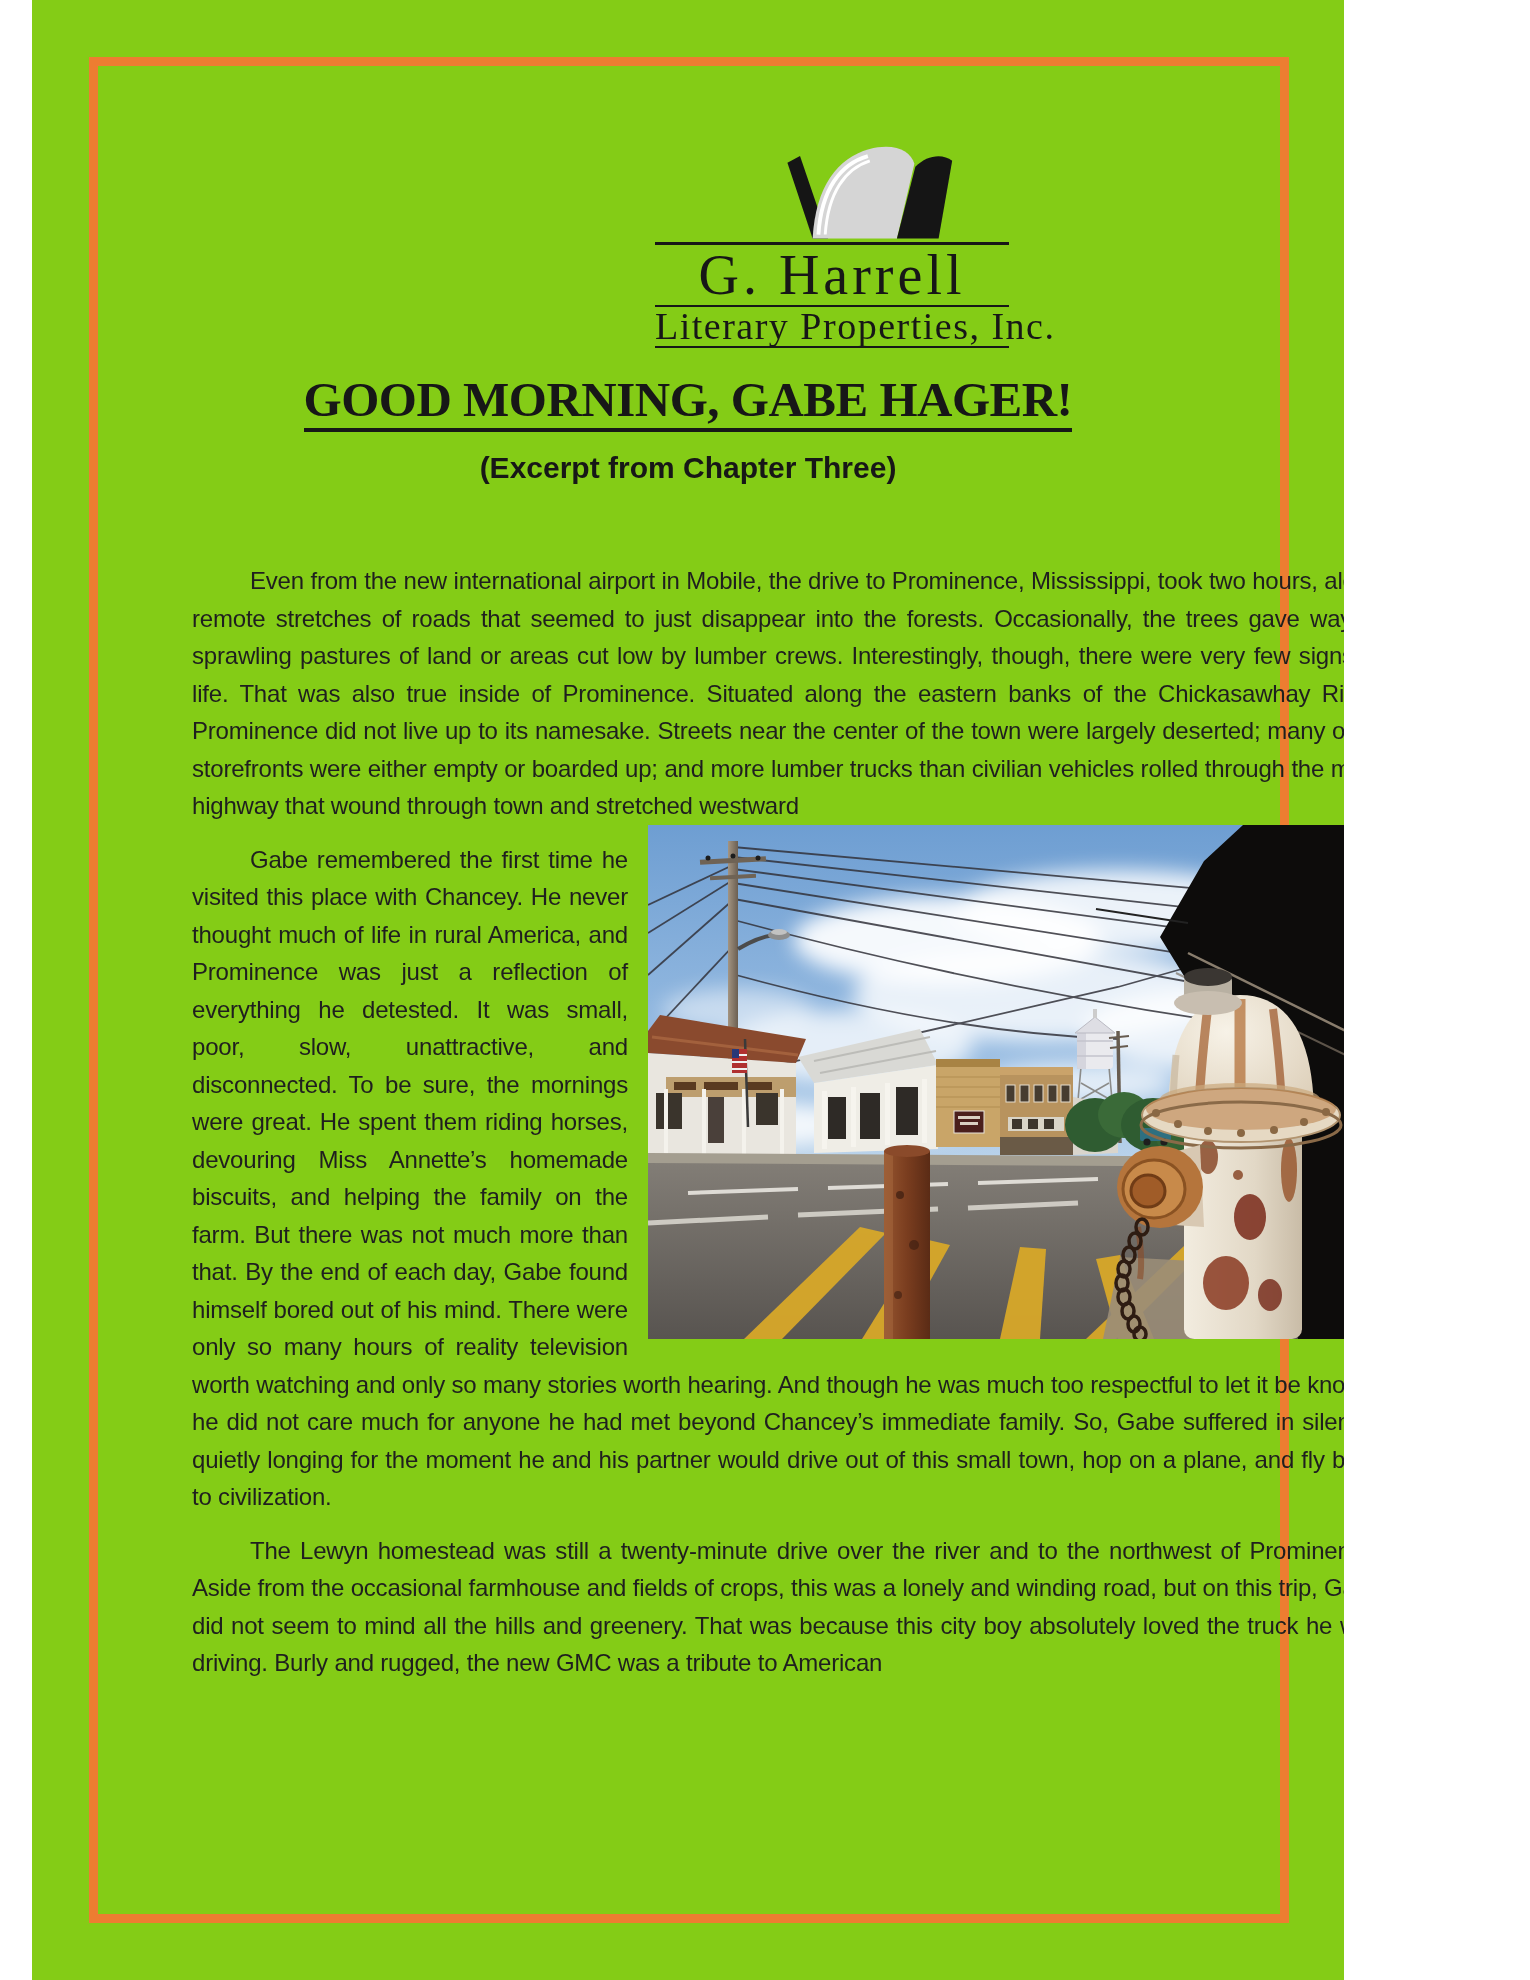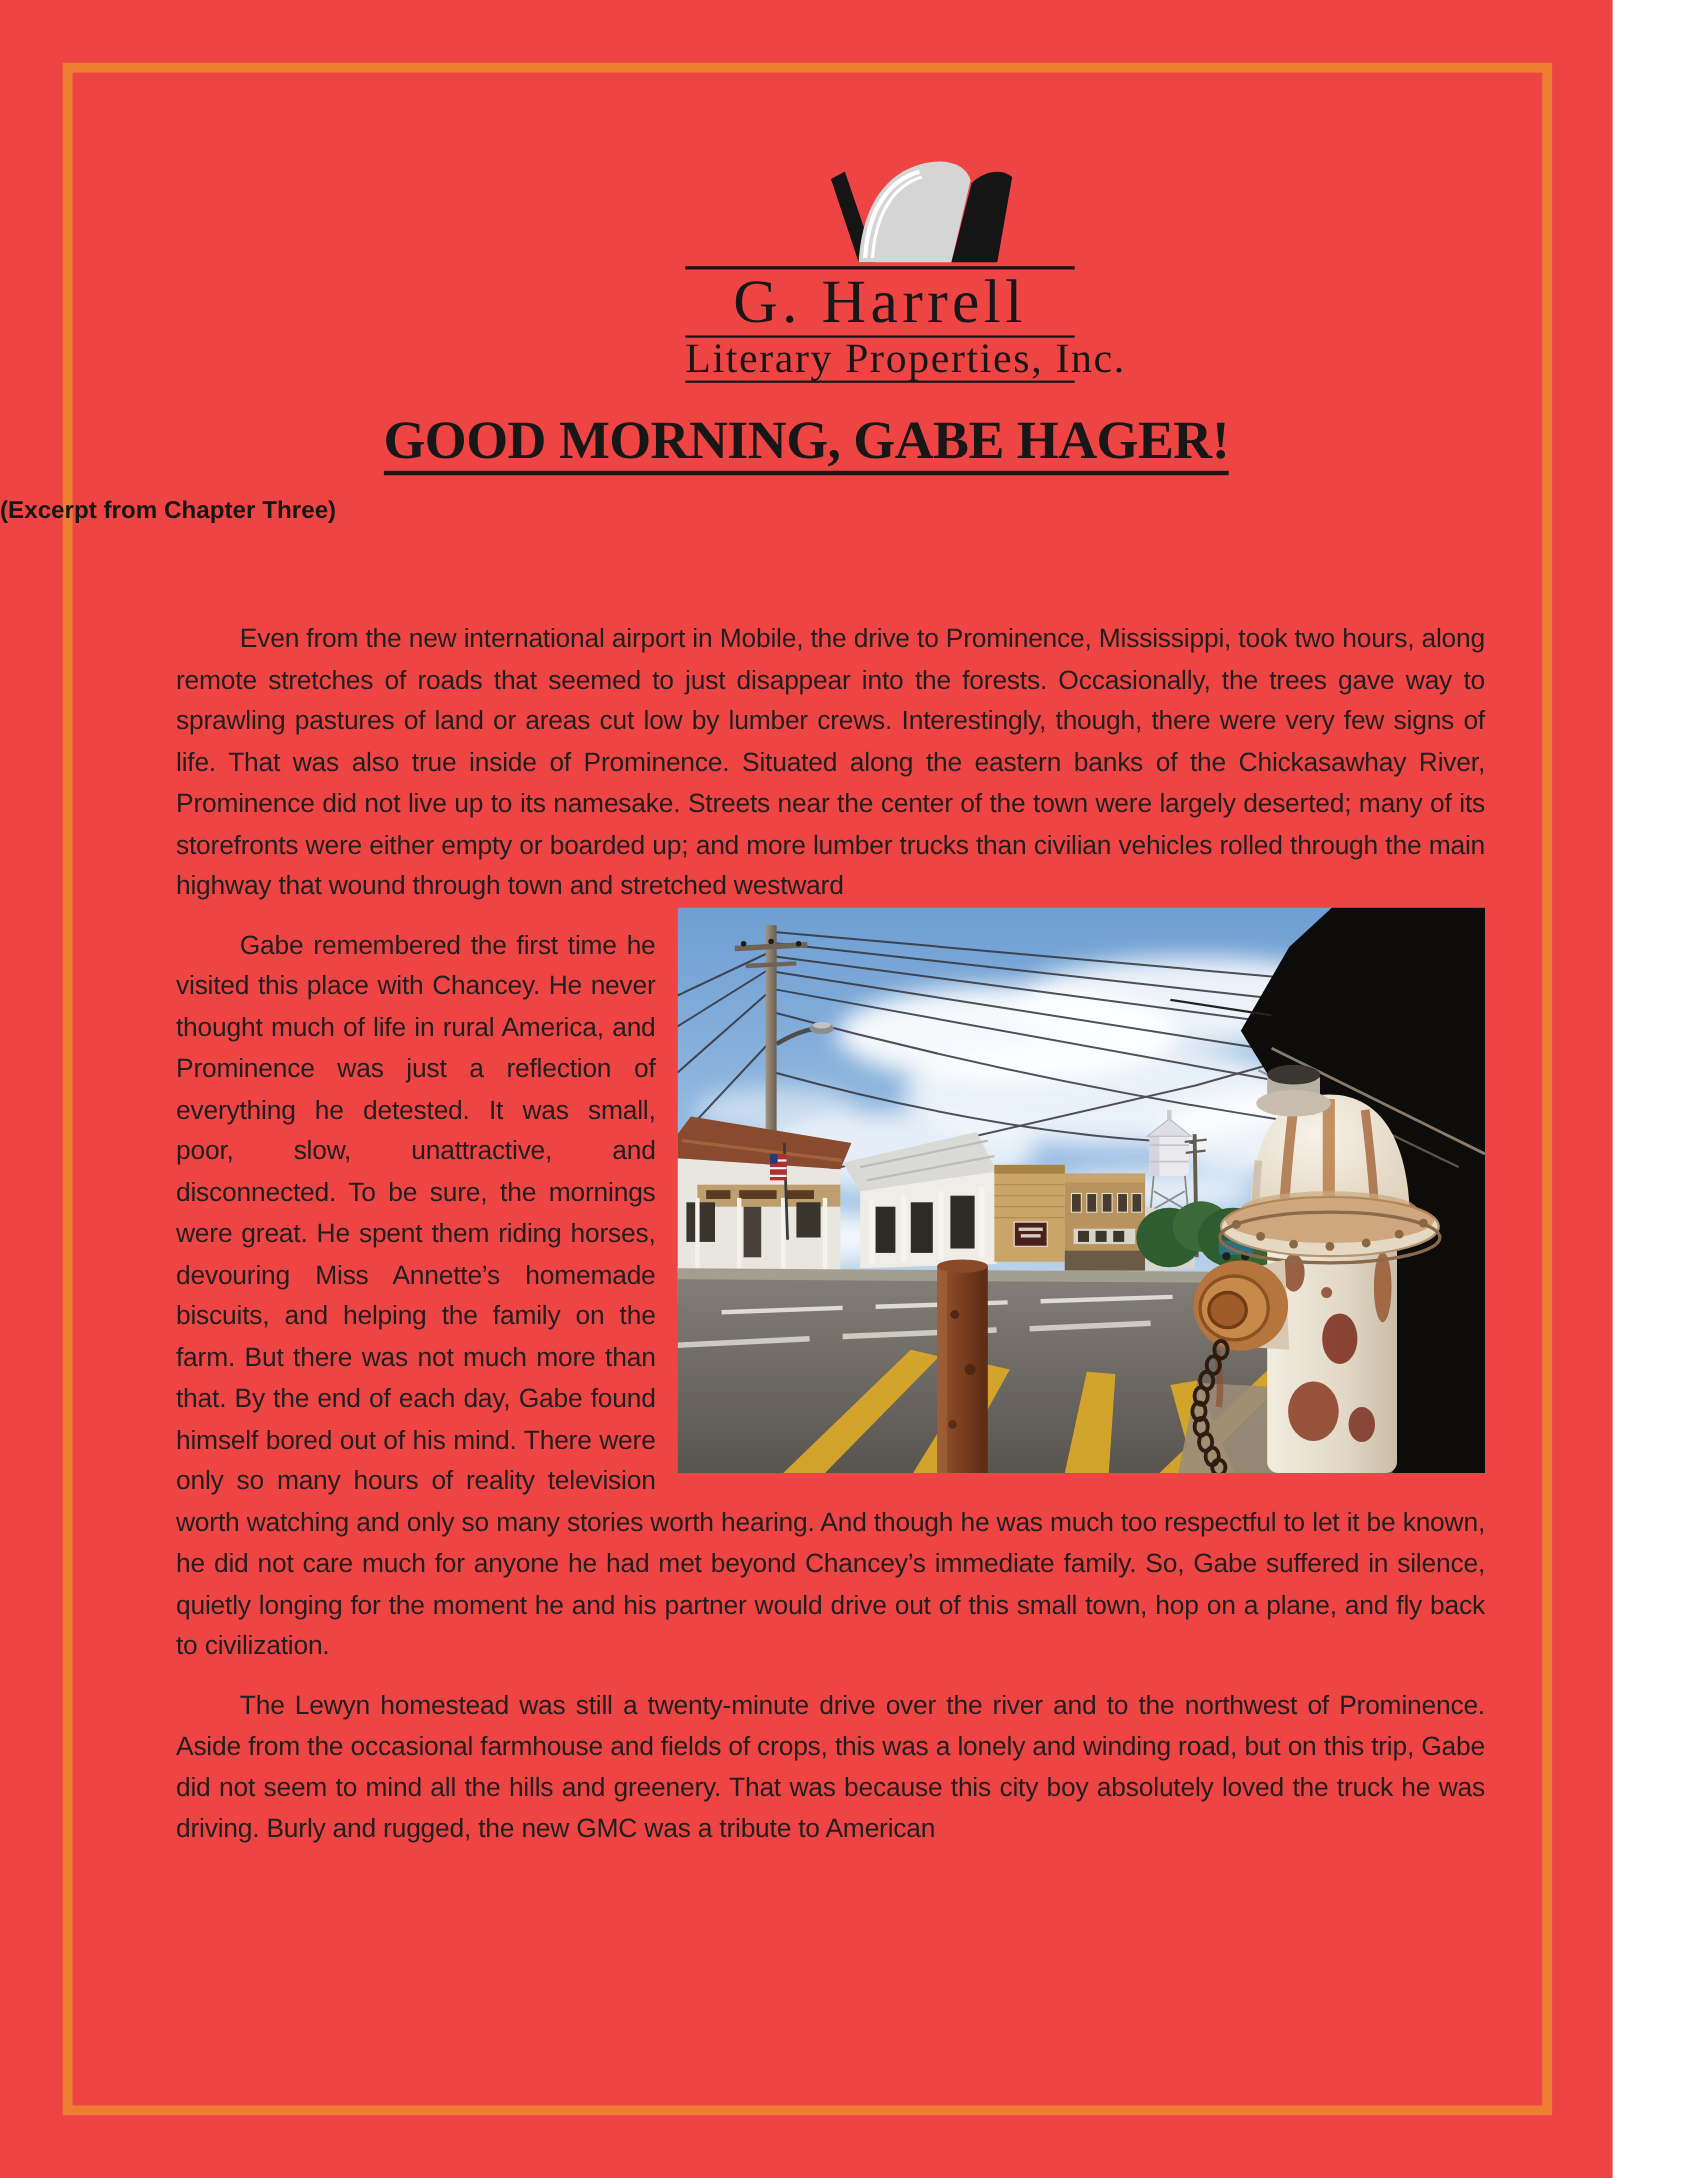--- a/index.html
+++ b/index.html
@@ -1,39 +1,39 @@
 <!DOCTYPE html>
 <html><head>
 <meta charset="utf-8">
 <style>
   html,body { margin:0; padding:0; background:#ffffff; }
   .page {
-    position:relative; width:1466px; height:1980px; background:#ef4444;
-    font-family:"Liberation Sans", sans-serif; overflow:hidden;
+    position:relative; width:1312px; height:1980px; background:#84cc16;
+    font-family:"Liberation Sans", sans-serif; overflow:hidden;margin-left:32px;
   }
   .page-border {
     position:absolute; left:57px; top:57px; right:55px; bottom:57px;
     border:9px solid #ED7D31; pointer-events:none;
   }
   
   .logo-block { position:absolute; top:132px; left:800px; transform:translateX(-50%);
     width:354px; text-align:center; color:#171717; }
   .logo-book { display:block; margin:0 auto -2px auto; width:252px; height:112px; }
   .logo-rule { height:3px; background:#171717; }
   .logo-rule.thin { height:2px; }
   .logo-name { font-family:"Liberation Serif", serif; font-size:56px; line-height:60px;
     letter-spacing:4px; white-space:nowrap; }
   .logo-sub { font-family:"Liberation Serif", serif; font-size:38px; line-height:36px;
     letter-spacing:1.5px; white-space:nowrap; padding:1px 0 2px 0; }
   
   .doc-title-wrap { position:absolute; top:374px; left:0; right:0; text-align:center; }
   .doc-title { display:inline-block; font-size:49px; line-height:52px; font-weight:bold;
     color:#171717; letter-spacing:-0.5px; border-bottom:4px solid #171717; padding-bottom:2px;font-family:Liberation Serif, serif; }
-  .doc-subtitle { position:absolute; top:451px; left:0; right:0; text-align:left;
-    font-size:22px; font-weight:bold; color:#171717; }
+  .doc-subtitle { position:absolute; top:451px; left:0; right:0; text-align:center;
+    font-size:30px; font-weight:bold; color:#171717; }
   
   .body-text { position:absolute; top:562px; left:160px; width:1190px; color:#1f1f1f; }
   .body-p { margin:0 0 16px 0; font-size:24px; line-height:37.5px; text-align:justify;
     letter-spacing:-0.2px; }
   .body-p.indent { text-indent:58px; }
   .body-p.no-gap { margin-bottom:0; }
   .photo-float { float:right; width:734px; height:514px; margin:0 0 12px 20px; }
   .photo-float svg { display:block; width:734px; height:514px; }
 </style>
 </head>

